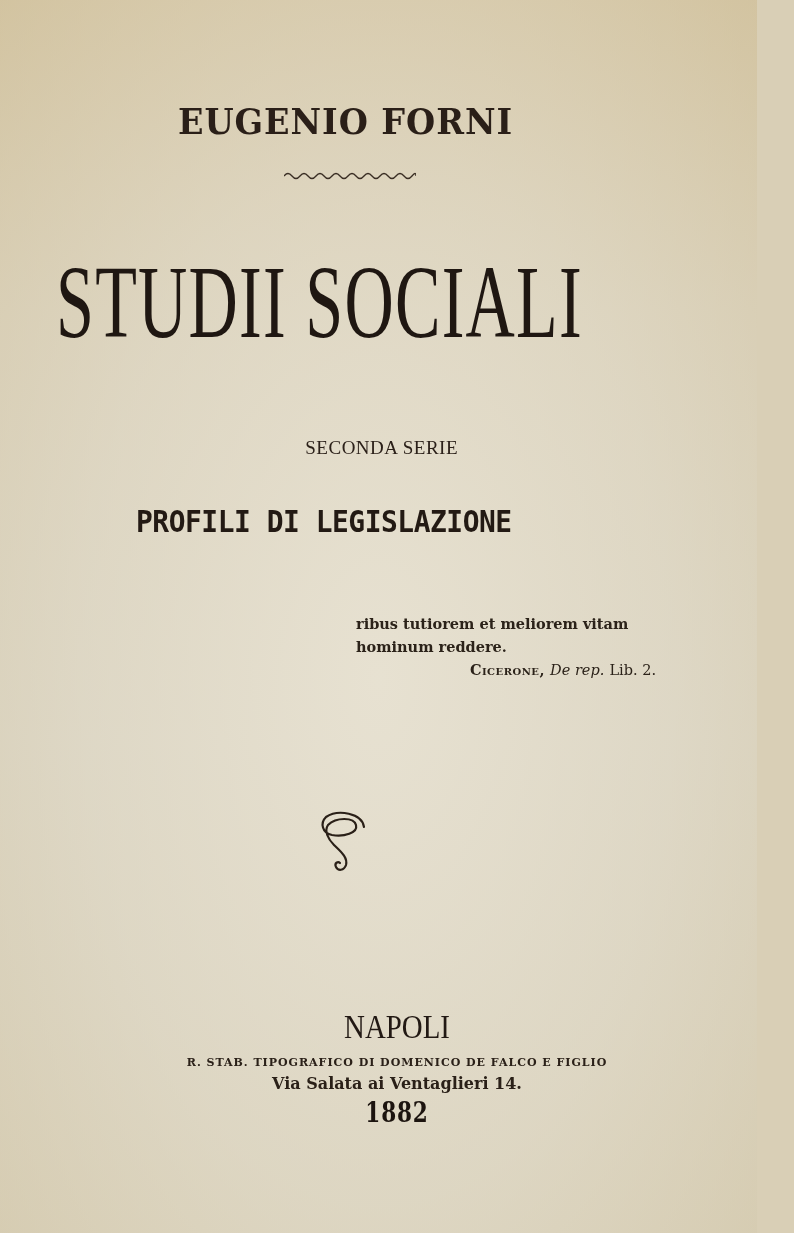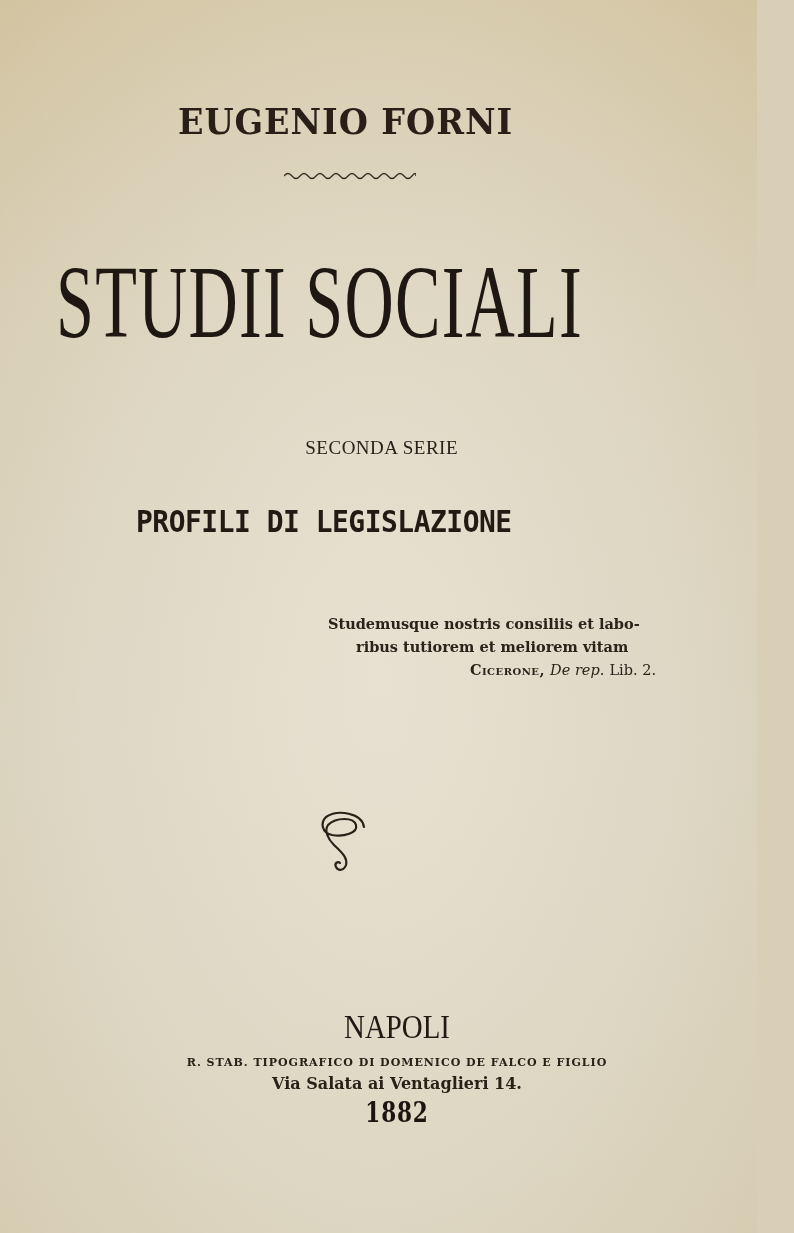--- a/index.html
+++ b/index.html
@@ -87,22 +87,22 @@
     <path d="M0 6 q4 -5 8 0 t8 0 t8 0 t8 0 t8 0 t8 0 t8 0 t8 0 t8 0 t8 0 t8 0 t8 0 t8 0 t8 0 t8 0 t8 0 t4 0" fill="none" stroke="#3a2e24" stroke-width="1.3"></path>
   </svg>
 
   <div class="abs title">STUDII SOCIALI</div>
 
   <div class="abs series">SECONDA SERIE</div>
 
   <div class="abs subtitle">PROFILI DI LEGISLAZIONE</div>
 
   <div class="epigraph">
-    <div class="l1">Studemusque nostris consiliis et labo-</div>
     <div class="l2">ribus tutiorem et meliorem vitam</div>
+    <div class="l3">hominum reddere.</div>
     <div class="cite">
       <span class="sc">Cicerone,</span>
       <span class="it">De rep.</span>
       <span class="nb">Lib. 2.</span>
     </div>
   </div>
 
   <svg class="fleuron" viewBox="0 0 60 70">
     <path d="M46 22 C44 8 20 4 8 12 C2 18 4 28 14 30 C26 32 40 28 38 20 C36 12 18 12 10 20 C6 26 10 34 16 40 C22 46 30 52 28 60 C26 66 20 66 18 62 C16 58 20 56 22 58" fill="none" stroke="#2a2018" stroke-width="2.2" stroke-linecap="round"></path>
   </svg>

